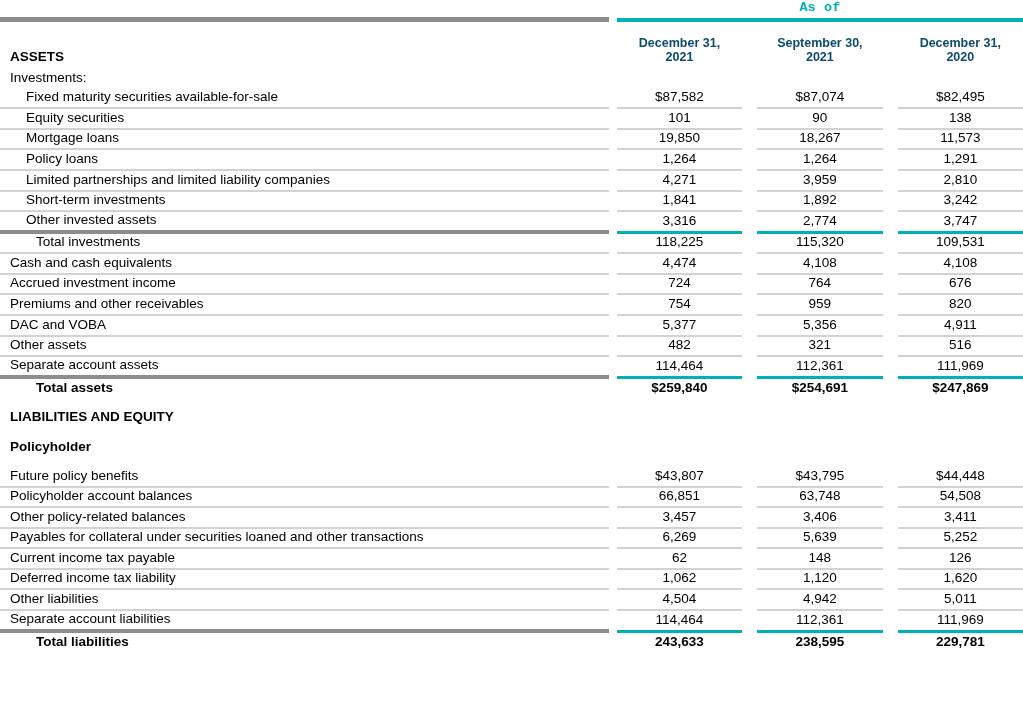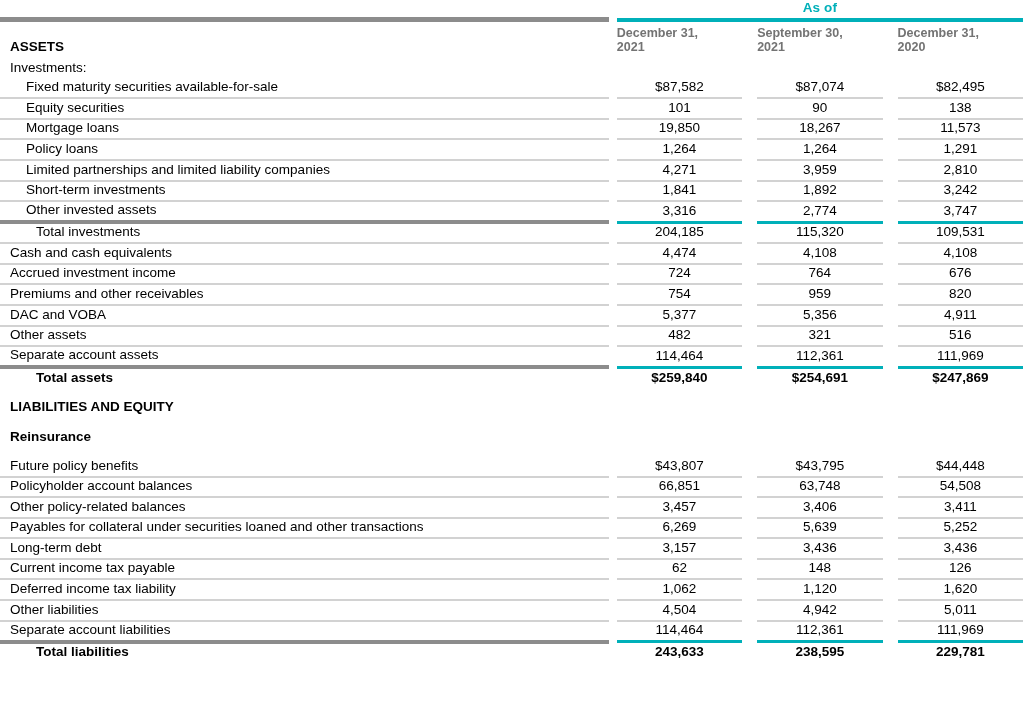--- a/index.html
+++ b/index.html
@@ -43,37 +43,39 @@
   }
 
   
   .asof-cell {
     text-align: center;
     color: #00B0B9;
     font-weight: bold;
     font-size: 13.5px;
     padding-bottom: 2px;
     letter-spacing: .1px;
+    font-family: Liberation Mono, monospace;
   }
   .hdr-rule-gray {
     height: 5px;
     background: #8C8C8C;
   }
   .hdr-rule-teal {
     height: 4px;
     background: #00B0B9;
   }
   .hdr-blank { height: 5px; background: transparent; }
 
   .colhead {
-    color: #737373;
+    text-align: center;
+    color: #0c4a6e;
     font-weight: bold;
     font-size: 12.5px;
     line-height: 14px;
-    padding-top: 4px;
+    padding-top: 14px;
     padding-bottom: 3px;
     white-space: pre-line;
   }
 
   
   tr.r { height: 20.6px; }
 
   td.lbl {
     text-align: left;
     padding-left: 10px;
@@ -223,21 +225,21 @@
     <td class="num rl-teal">3,316</td>
     <td class="rl-none"></td>
     <td class="num rl-teal">2,774</td>
     <td class="rl-none"></td>
     <td class="num rl-teal">3,747</td>
   </tr>
 
   <tr class="r">
     <td class="lbl ind2 rl-light">Total investments</td>
     <td class="rl-none"></td>
-    <td class="num rl-light">204,185</td>
+    <td class="num rl-light">118,225</td>
     <td class="rl-none"></td>
     <td class="num rl-light">115,320</td>
     <td class="rl-none"></td>
     <td class="num rl-light">109,531</td>
   </tr>
 
   <tr class="r">
     <td class="lbl rl-light">Cash and cash equivalents</td>
     <td class="rl-none"></td>
     <td class="num rl-light">4,474</td>
@@ -320,21 +322,21 @@
     <td class="num"></td>
     <td></td>
     <td class="num"></td>
   </tr>
 
   <tr class="sp-sm">
           <td colspan="7"></td>
         </tr>
 
   <tr class="r">
-    <td class="lbl bold">Reinsurance</td>
+    <td class="lbl bold">Policyholder</td>
     <td></td>
     <td class="num"></td>
     <td></td>
     <td class="num"></td>
     <td></td>
     <td class="num"></td>
   </tr>
 
   <tr class="sp-sm">
           <td colspan="7"></td>
@@ -373,29 +375,20 @@
   <tr class="r">
     <td class="lbl rl-light">Payables for collateral under securities loaned and other transactions</td>
     <td class="rl-none"></td>
     <td class="num rl-light">6,269</td>
     <td class="rl-none"></td>
     <td class="num rl-light">5,639</td>
     <td class="rl-none"></td>
     <td class="num rl-light">5,252</td>
   </tr>
 
-  <tr class="r">
-    <td class="lbl rl-light">Long-term debt</td>
-    <td class="rl-none"></td>
-    <td class="num rl-light">3,157</td>
-    <td class="rl-none"></td>
-    <td class="num rl-light">3,436</td>
-    <td class="rl-none"></td>
-    <td class="num rl-light">3,436</td>
-  </tr>
 
   <tr class="r">
     <td class="lbl rl-light">Current income tax payable</td>
     <td class="rl-none"></td>
     <td class="num rl-light">62</td>
     <td class="rl-none"></td>
     <td class="num rl-light">148</td>
     <td class="rl-none"></td>
     <td class="num rl-light">126</td>
   </tr>

